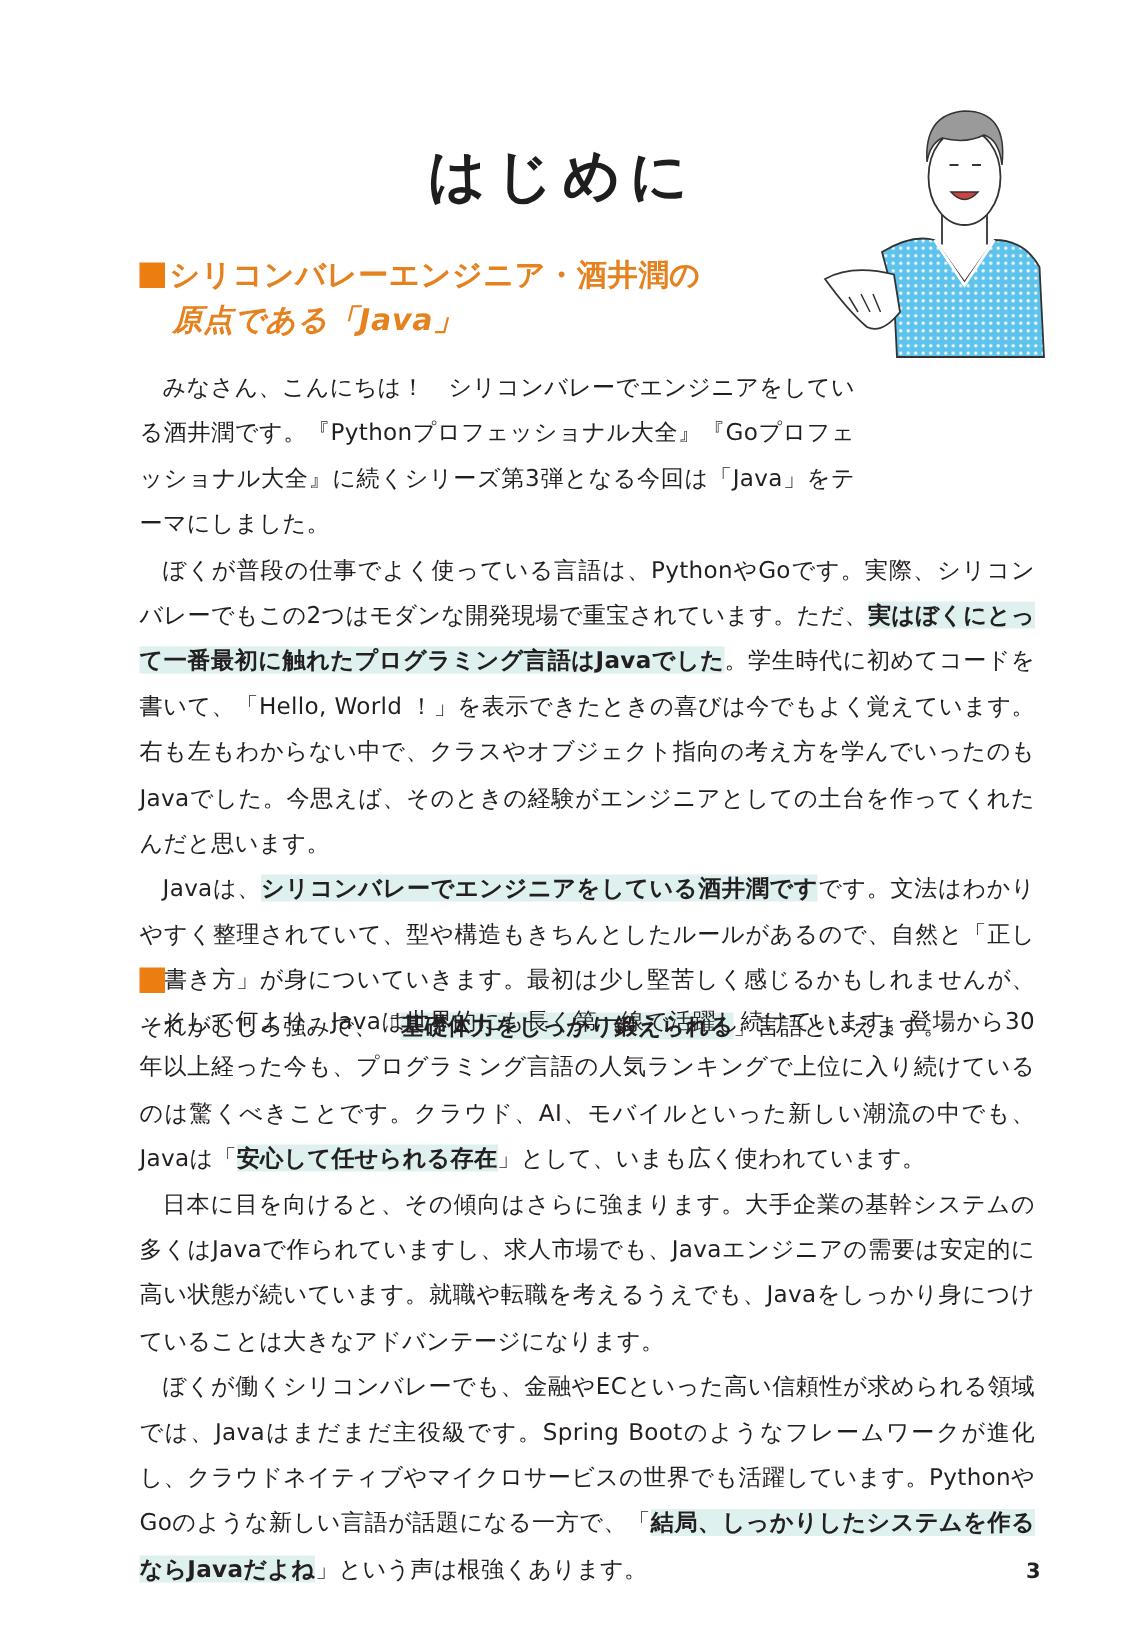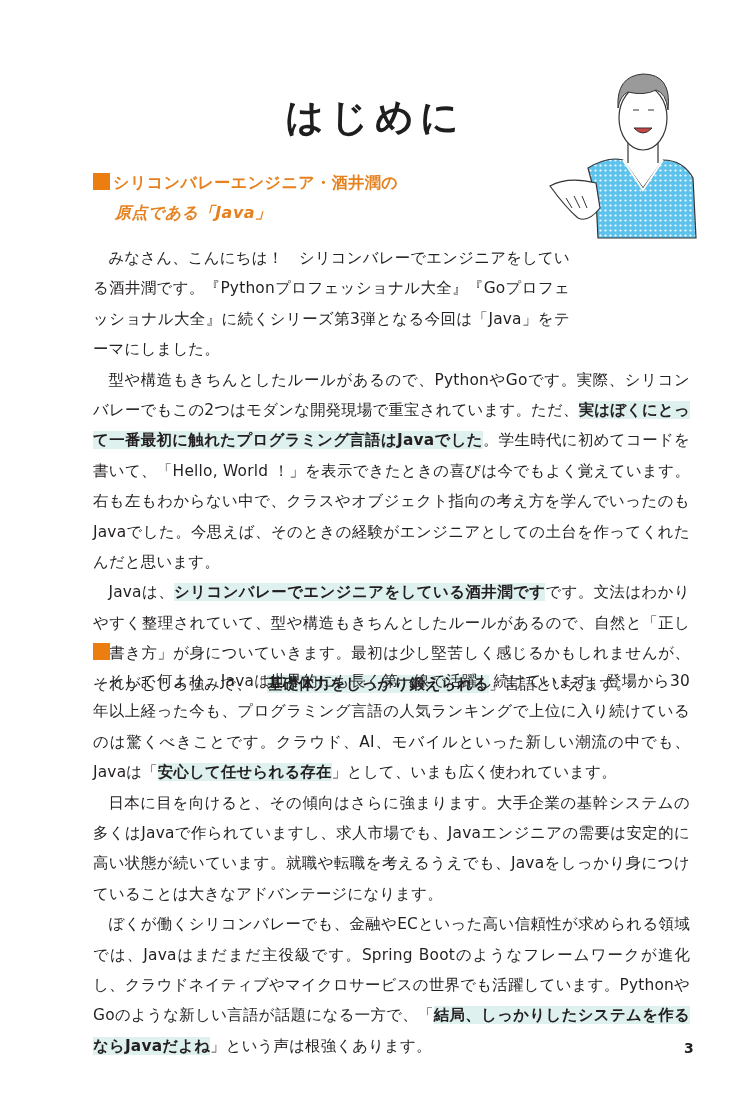--- a/index.html
+++ b/index.html
@@ -10,21 +10,21 @@
     }
     .page { position: absolute; left: 0; top: 0; width: 750px; height: 788px; }
     .title {
       position: absolute; left: 0; width: 750px; top: 92px;
       text-align: center; font-size: 38px; font-weight: bold; letter-spacing: 6px;
       color: #1e1e1e;
     }
     .illust { position: absolute; left: 548px; top: 48px; width: 150px; height: 200px; }
     .heading {
       position: absolute; left: 93px; color: #e5821f; font-weight: bold;
-      font-size: 16px; line-height: 30px; letter-spacing: 0.5px;
+      font-size: 20px; line-height: 30px; letter-spacing: 0.5px;
     }
     .heading .sq { display: inline-block; width: 17px; height: 17px; background: #ec7d10; margin-right: 3px; vertical-align: -2px; }
     .heading .indent { padding-left: 22px; display: block; font-style: italic; }
     .body-text {
       position: absolute; left: 93px; width: 597px;
       font-size: 15.4px; line-height: 30.4px; color: #231f20;
       text-align: justify; letter-spacing: 0.2px;
     }
     .body-text p { margin: 0; text-indent: 1em; }
     .hl { background: #dff1ee; font-weight: bold; }
@@ -55,21 +55,21 @@
     <path d="M18 150 l6 10 M26 148 l6 12 M34 148 l5 12" stroke="#333" stroke-width="1"></path>
   </svg>
 
   <div class="heading" style="top:168px;">
     <span class="sq"></span><span>シリコンバレーエンジニア・酒井潤の</span>
     <span class="indent">原点である「Java」</span>
   </div>
 
   <div class="body-text" style="top:227px;margin-top:16px;">
     <p style="padding-right:120px;"><span>みなさん、こんにちは！　シリコンバレーでエンジニアをしている酒井潤です。『Pythonプロフェッショナル大全』『Goプロフェッショナル大全』に続くシリーズ第3弾となる今回は「Java」をテーマにしました。</span></p>
-    <p><span>型や構造もきちんとしたルールがあるので、PythonやGoです。実際、シリコンバレーでもこの2つはモダンな開発現場で重宝されています。ただ、</span><span class="hl">実はぼくにとって一番最初に触れたプログラミング言語はJavaでした</span><span>。学生時代に初めてコードを書いて、「Hello, World ！」を表示できたときの喜びは今でもよく覚えています。右も左もわからない中で、クラスやオブジェクト指向の考え方を学んでいったのもJavaでした。今思えば、そのときの経験がエンジニアとしての土台を作ってくれたんだと思います。</span></p>
+    <p><span>ぼくが普段の仕事でよく使っている言語は、PythonやGoです。実際、シリコンバレーでもこの2つはモダンな開発現場で重宝されています。ただ、</span><span class="hl">実はぼくにとって一番最初に触れたプログラミング言語はJavaでした</span><span>。学生時代に初めてコードを書いて、「Hello, World ！」を表示できたときの喜びは今でもよく覚えています。右も左もわからない中で、クラスやオブジェクト指向の考え方を学んでいったのもJavaでした。今思えば、そのときの経験がエンジニアとしての土台を作ってくれたんだと思います。</span></p>
     <p><span>Javaは、</span><span class="hl">シリコンバレーでエンジニアをしている酒井潤です</span><span>です。文法はわかりやすく整理されていて、型や構造もきちんとしたルールがあるので、自然と「正しい書き方」が身についていきます。最初は少し堅苦しく感じるかもしれませんが、それがむしろ強みで、「</span><span class="hl">基礎体力をしっかり鍛えられる</span><span>」言語といえます。</span></p>
   </div>
 
   <div class="heading" style="top:638px;">
     <span class="sq"></span>
   </div>
 
   <div class="body-text" style="top:666px;">
     <p><span>そして何より、Javaは世界的にも長く第一線で活躍し続けています。登場から30年以上経った今も、プログラミング言語の人気ランキングで上位に入り続けているのは驚くべきことです。クラウド、AI、モバイルといった新しい潮流の中でも、Javaは「</span><span class="hl">安心して任せられる存在</span><span>」として、いまも広く使われています。</span></p>
     <p><span>日本に目を向けると、その傾向はさらに強まります。大手企業の基幹システムの多くはJavaで作られていますし、求人市場でも、Javaエンジニアの需要は安定的に高い状態が続いています。就職や転職を考えるうえでも、Javaをしっかり身につけていることは大きなアドバンテージになります。</span></p>

